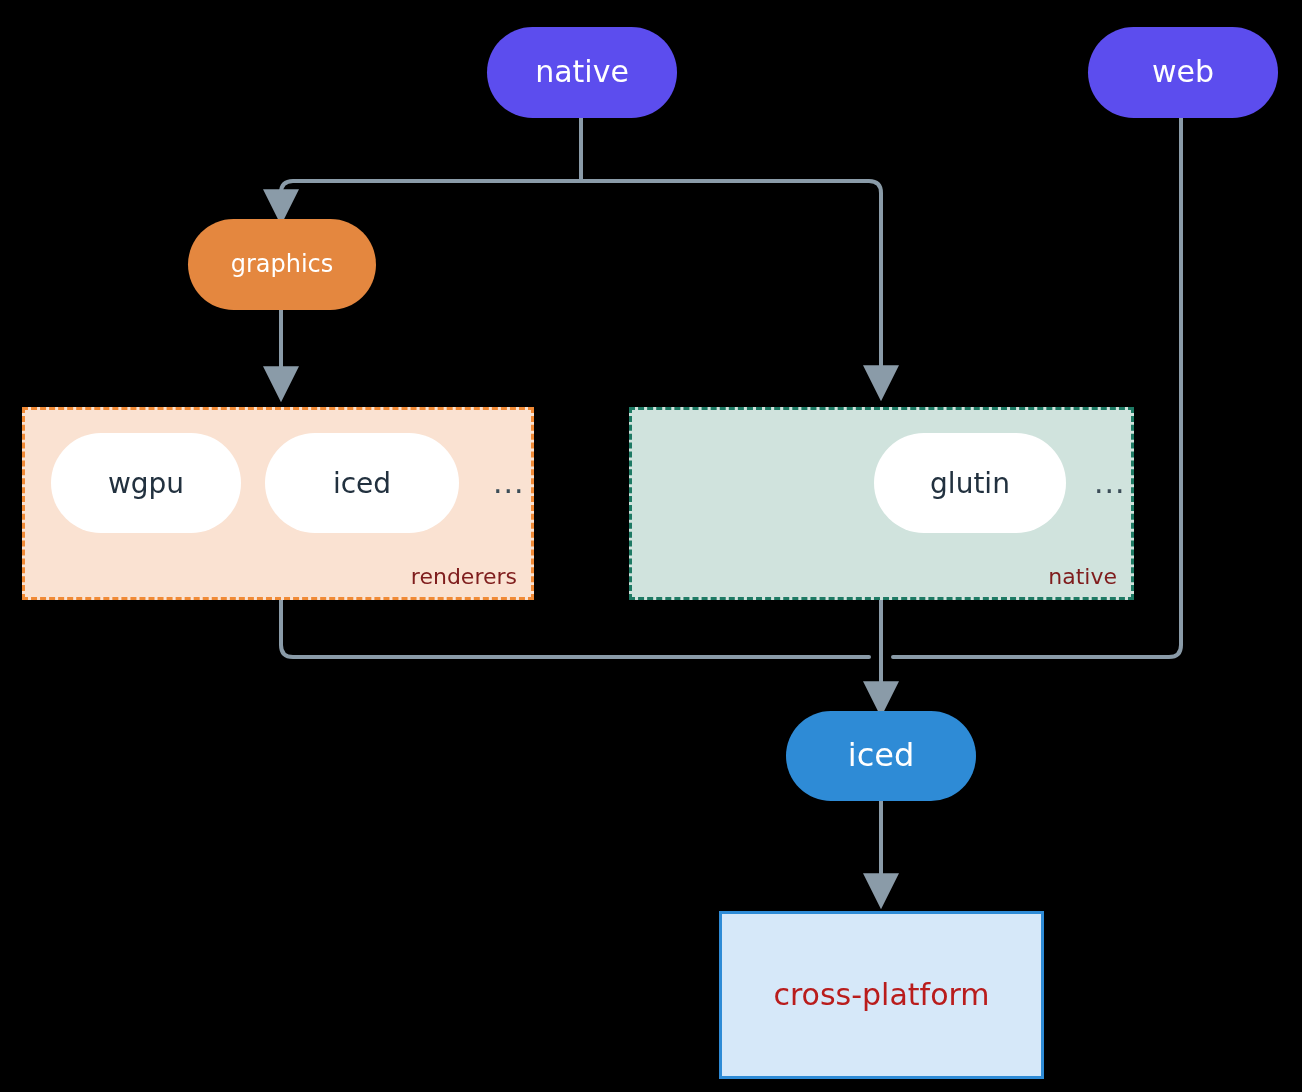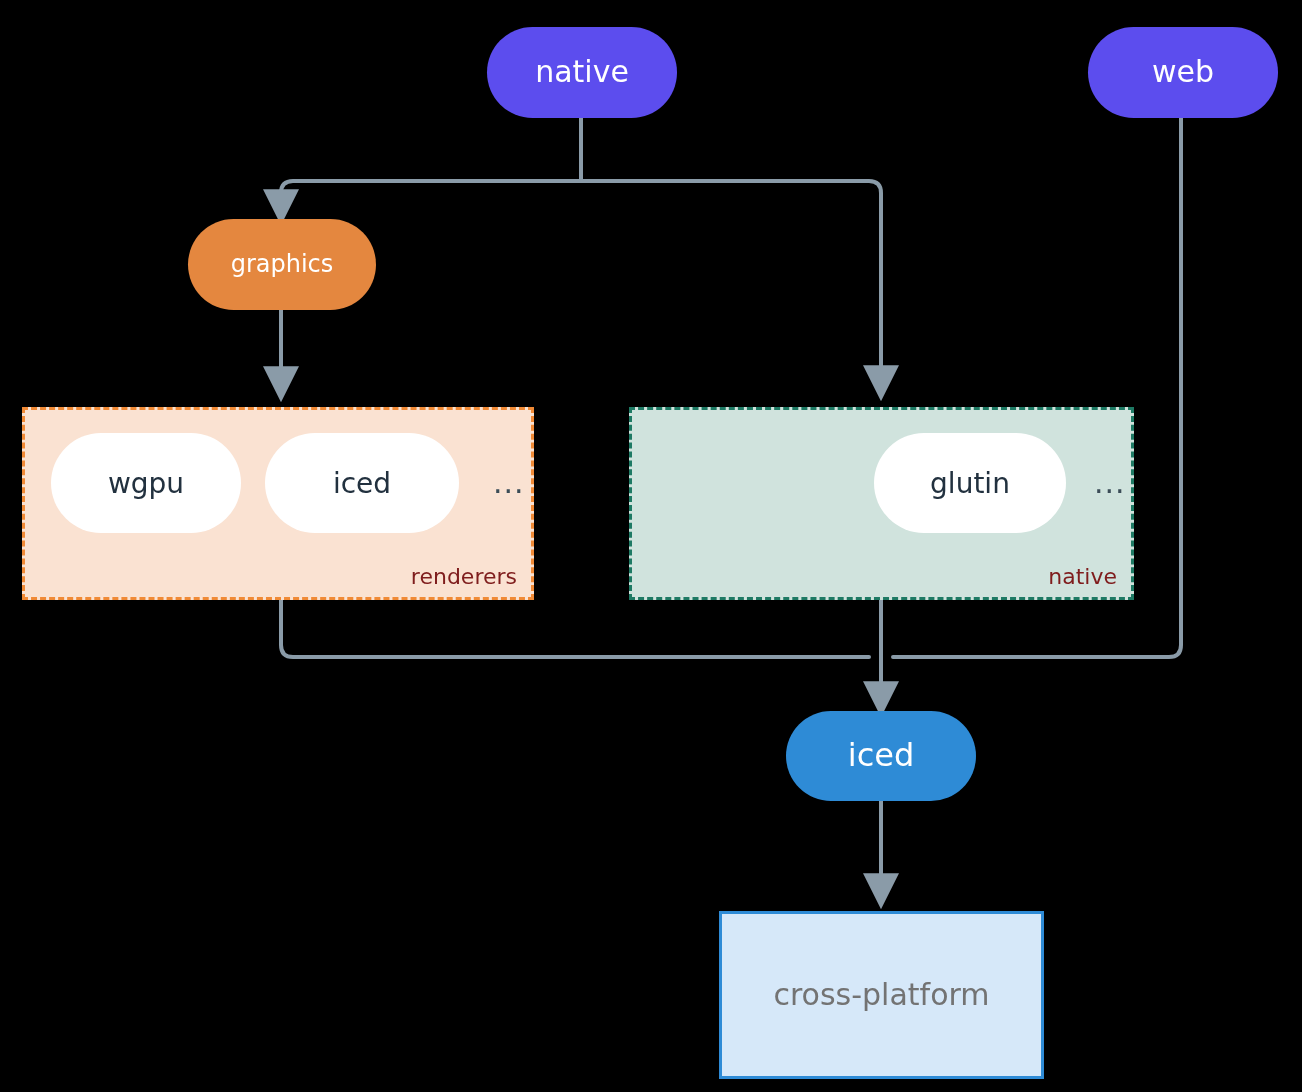--- a/index.html
+++ b/index.html
@@ -59,21 +59,21 @@
     background: #2E8BD6;
     border-radius: 45px;
     color: #ffffff;
     font-size: 32px;
   }
   
   .box-app {
     left: 719px; top: 911px; width: 325px; height: 168px;
     background: #D6E8F9;
     border: 3px solid #2E8BD6;
-    color: #737373;
+    color: #b91c1c;
     font-size: 30px;
     flex-direction: column;
   }
   .box-app .line { display: block; }
   
   .group {
     position: absolute;
     box-sizing: border-box;
   }
   .group-renderers {

